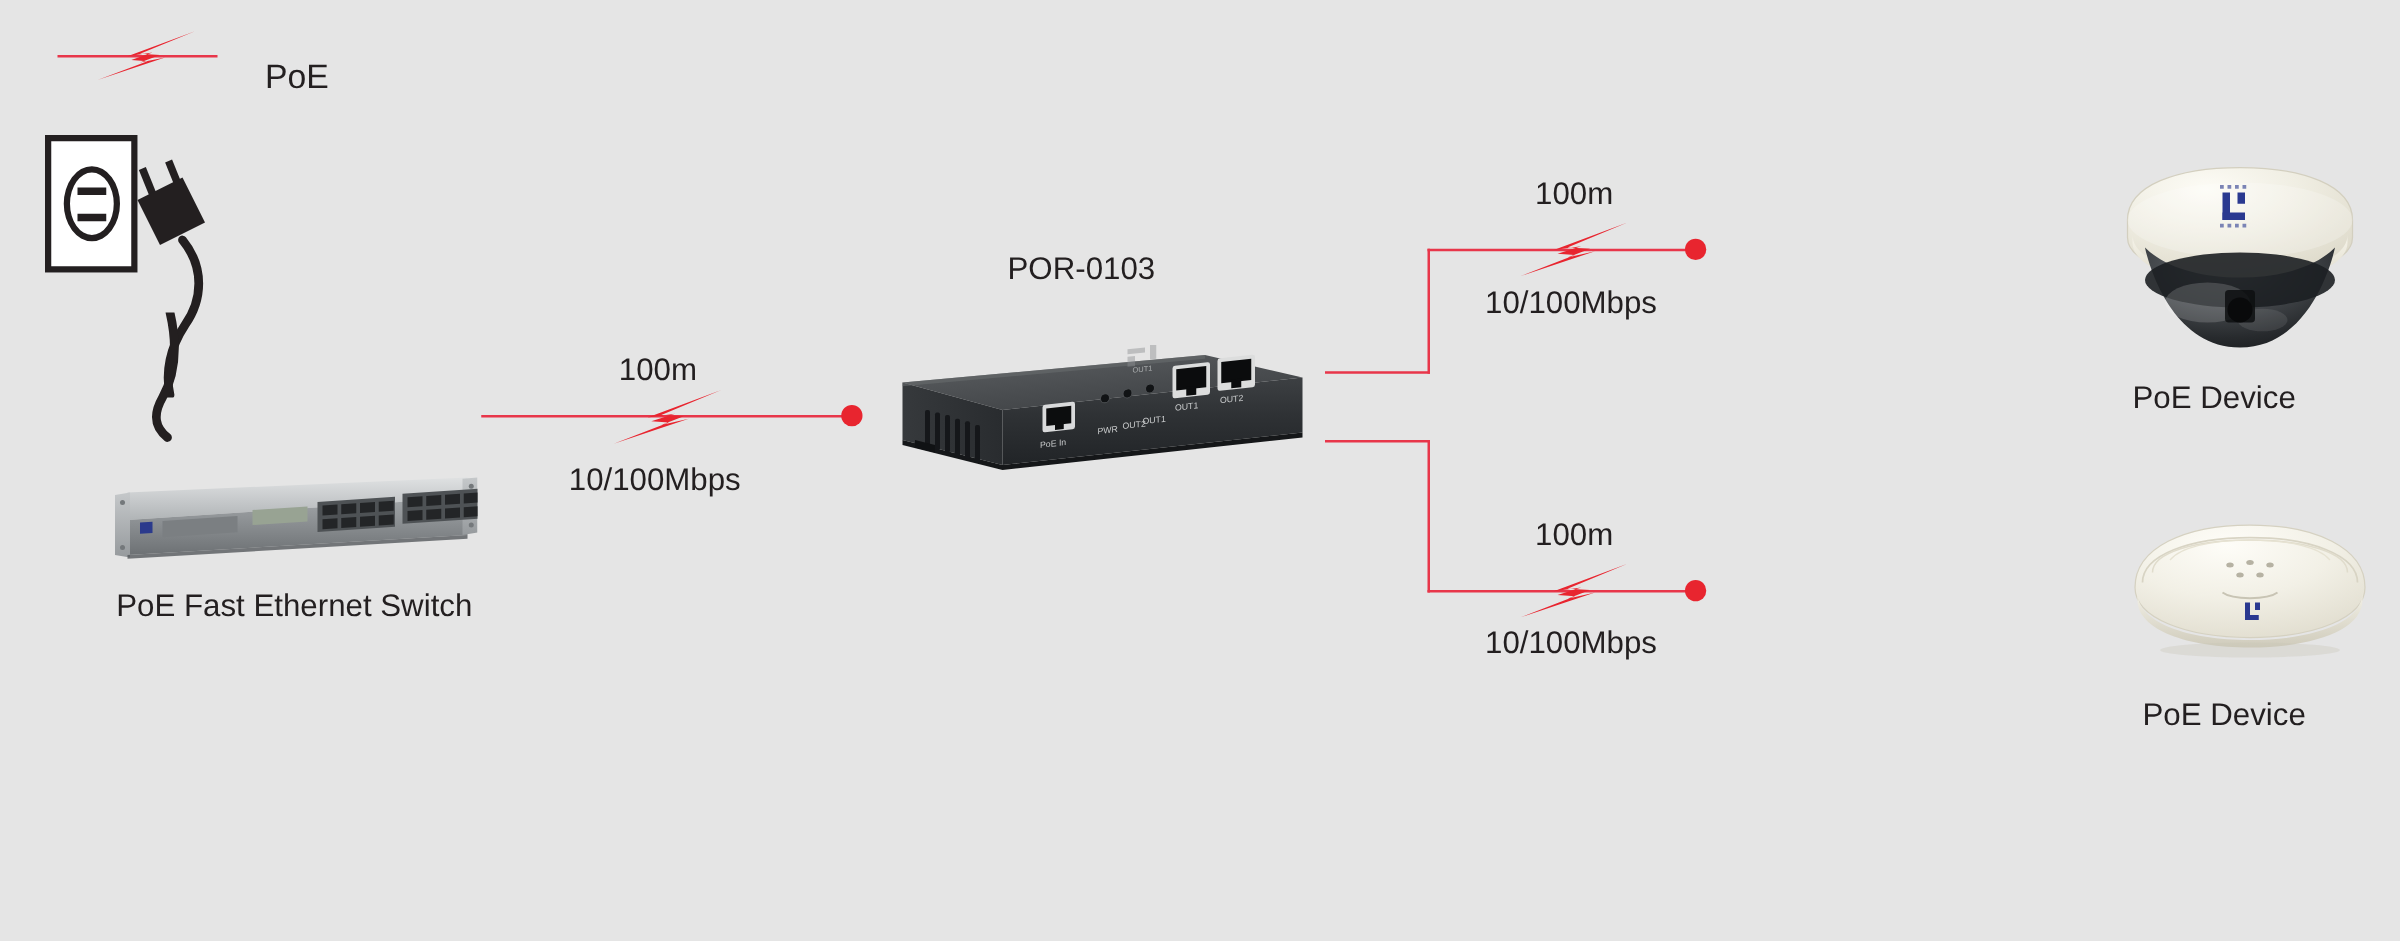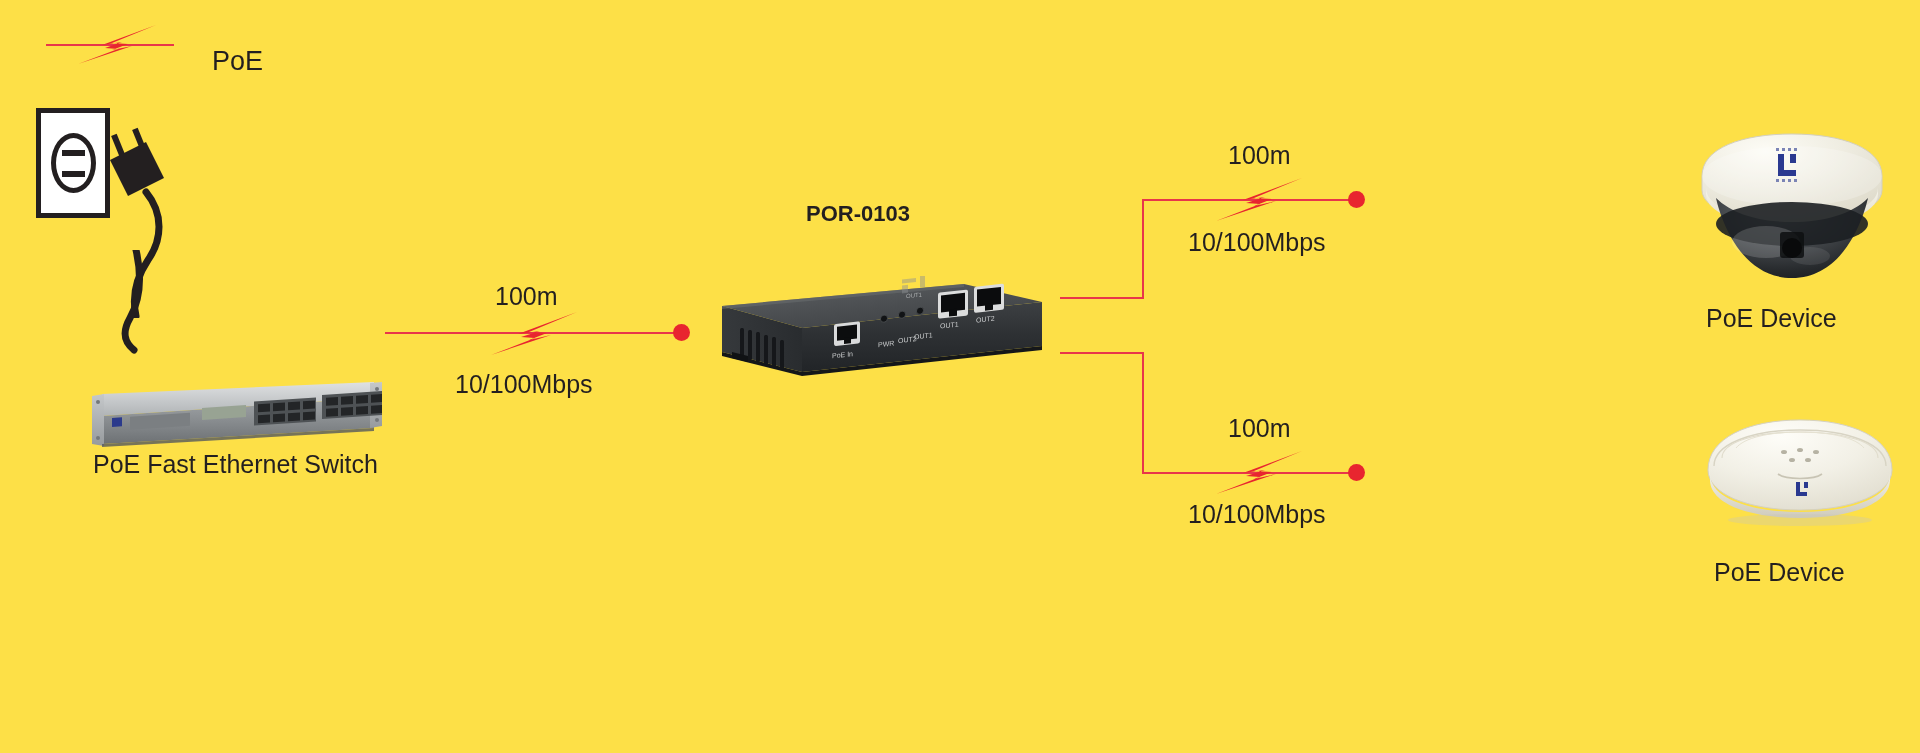--- a/index.html
+++ b/index.html
@@ -8,38 +8,38 @@
     background: #ffffff;
   }
   body {
     font-family: "Liberation Sans", sans-serif;
     color: #1a1a1a;
   }
   #stage {
     position: relative;
     width: 1920px;
     height: 753px;
-    background: #fde047;
+    background: #e5e5e5;
     overflow: hidden;
   }
   .abs { position: absolute; }
 
   
   .label {
     position: absolute;
     font-family: "Liberation Sans", sans-serif;
     color: #231f20;
     white-space: nowrap;
     line-height: 1;
   }
   .label-legend { font-size: 27px; }
   .label-device { font-size: 25px; text-align: center; }
   .label-speed  { font-size: 25px; }
   .label-dist   { font-size: 25px; }
-  .label-product{ font-size: 22px; font-weight: bold; }
+  .label-product{ font-size: 25px; font-weight: normal; }
 
   
   .rline {
     position: absolute;
     background: #e8364a;
   }
   .rline-h { height: 2px; }
   .rline-v { width: 2px; }
   .rdot {
     position: absolute;
@@ -163,21 +163,21 @@
           <rect x="274" y="34" width="12" height="8"></rect>
           <rect x="289" y="34" width="12" height="8"></rect>
           <rect x="244" y="45" width="12" height="8"></rect>
           <rect x="259" y="45" width="12" height="8"></rect>
           <rect x="274" y="45" width="12" height="8"></rect>
           <rect x="289" y="45" width="12" height="8"></rect>
         </g>
       </g>
     </svg>
   </div>
-  <div class="label label-device" style="left:93px; top:352px; transform:translateY(100px);">PoE Fast Ethernet Switch</div>
+  <div class="label label-device" style="left:93px; top:373px; transform:translateY(100px);">PoE Fast Ethernet Switch</div>
 
   <div class="abs" style="left:385px; top:262px; width:330px; height:130px;">
     <div class="rline rline-h" style="left:0px; top:70px; width:296px;"></div>
     <svg class="bolt" width="110" height="48" viewBox="0 0 110 48" style="left:100px; top:48px;">
       <polygon points="92,2 44,22 62,23 44,30 66,25 6,45 50,28 36,27 55,21 33,24" fill="#e8252f"></polygon>
     </svg>
     <div class="rdot" style="left:288px; top:62px;"></div>
     <div class="label label-dist" style="left:110px; top:22px;">100m</div>
     <div class="label label-speed" style="left:70px; top:110px;">10/100Mbps</div>
   </div>

